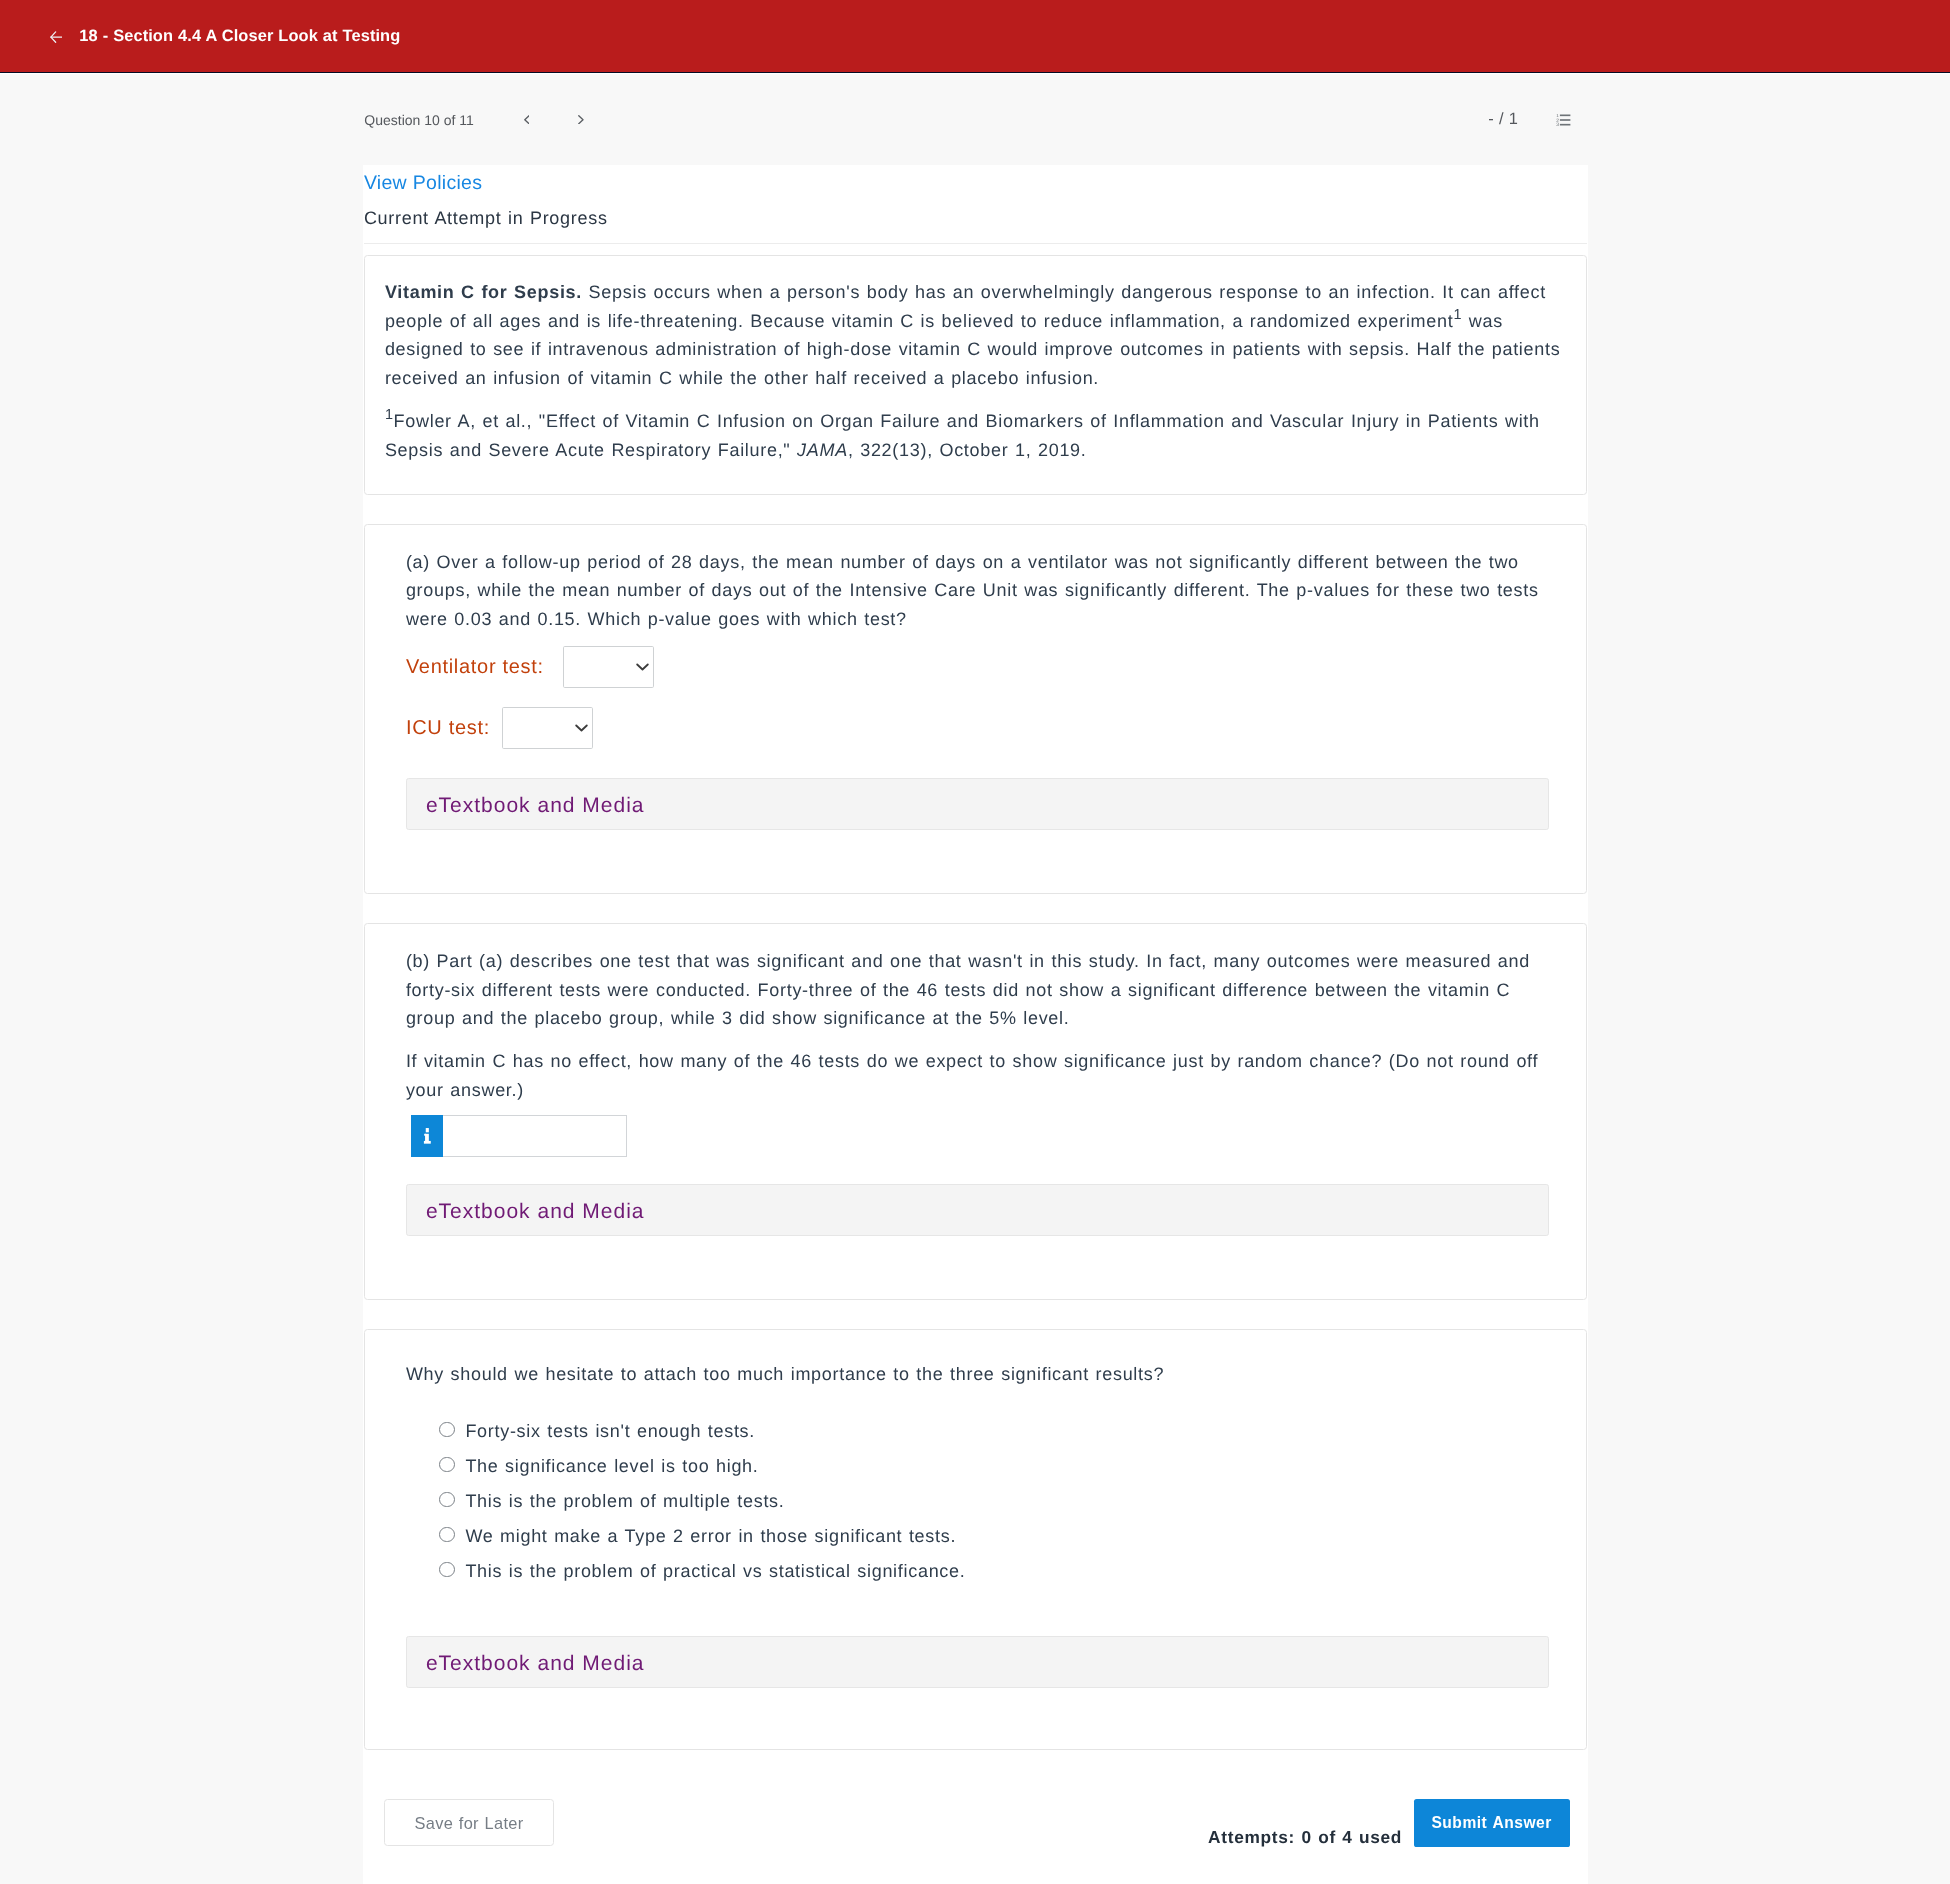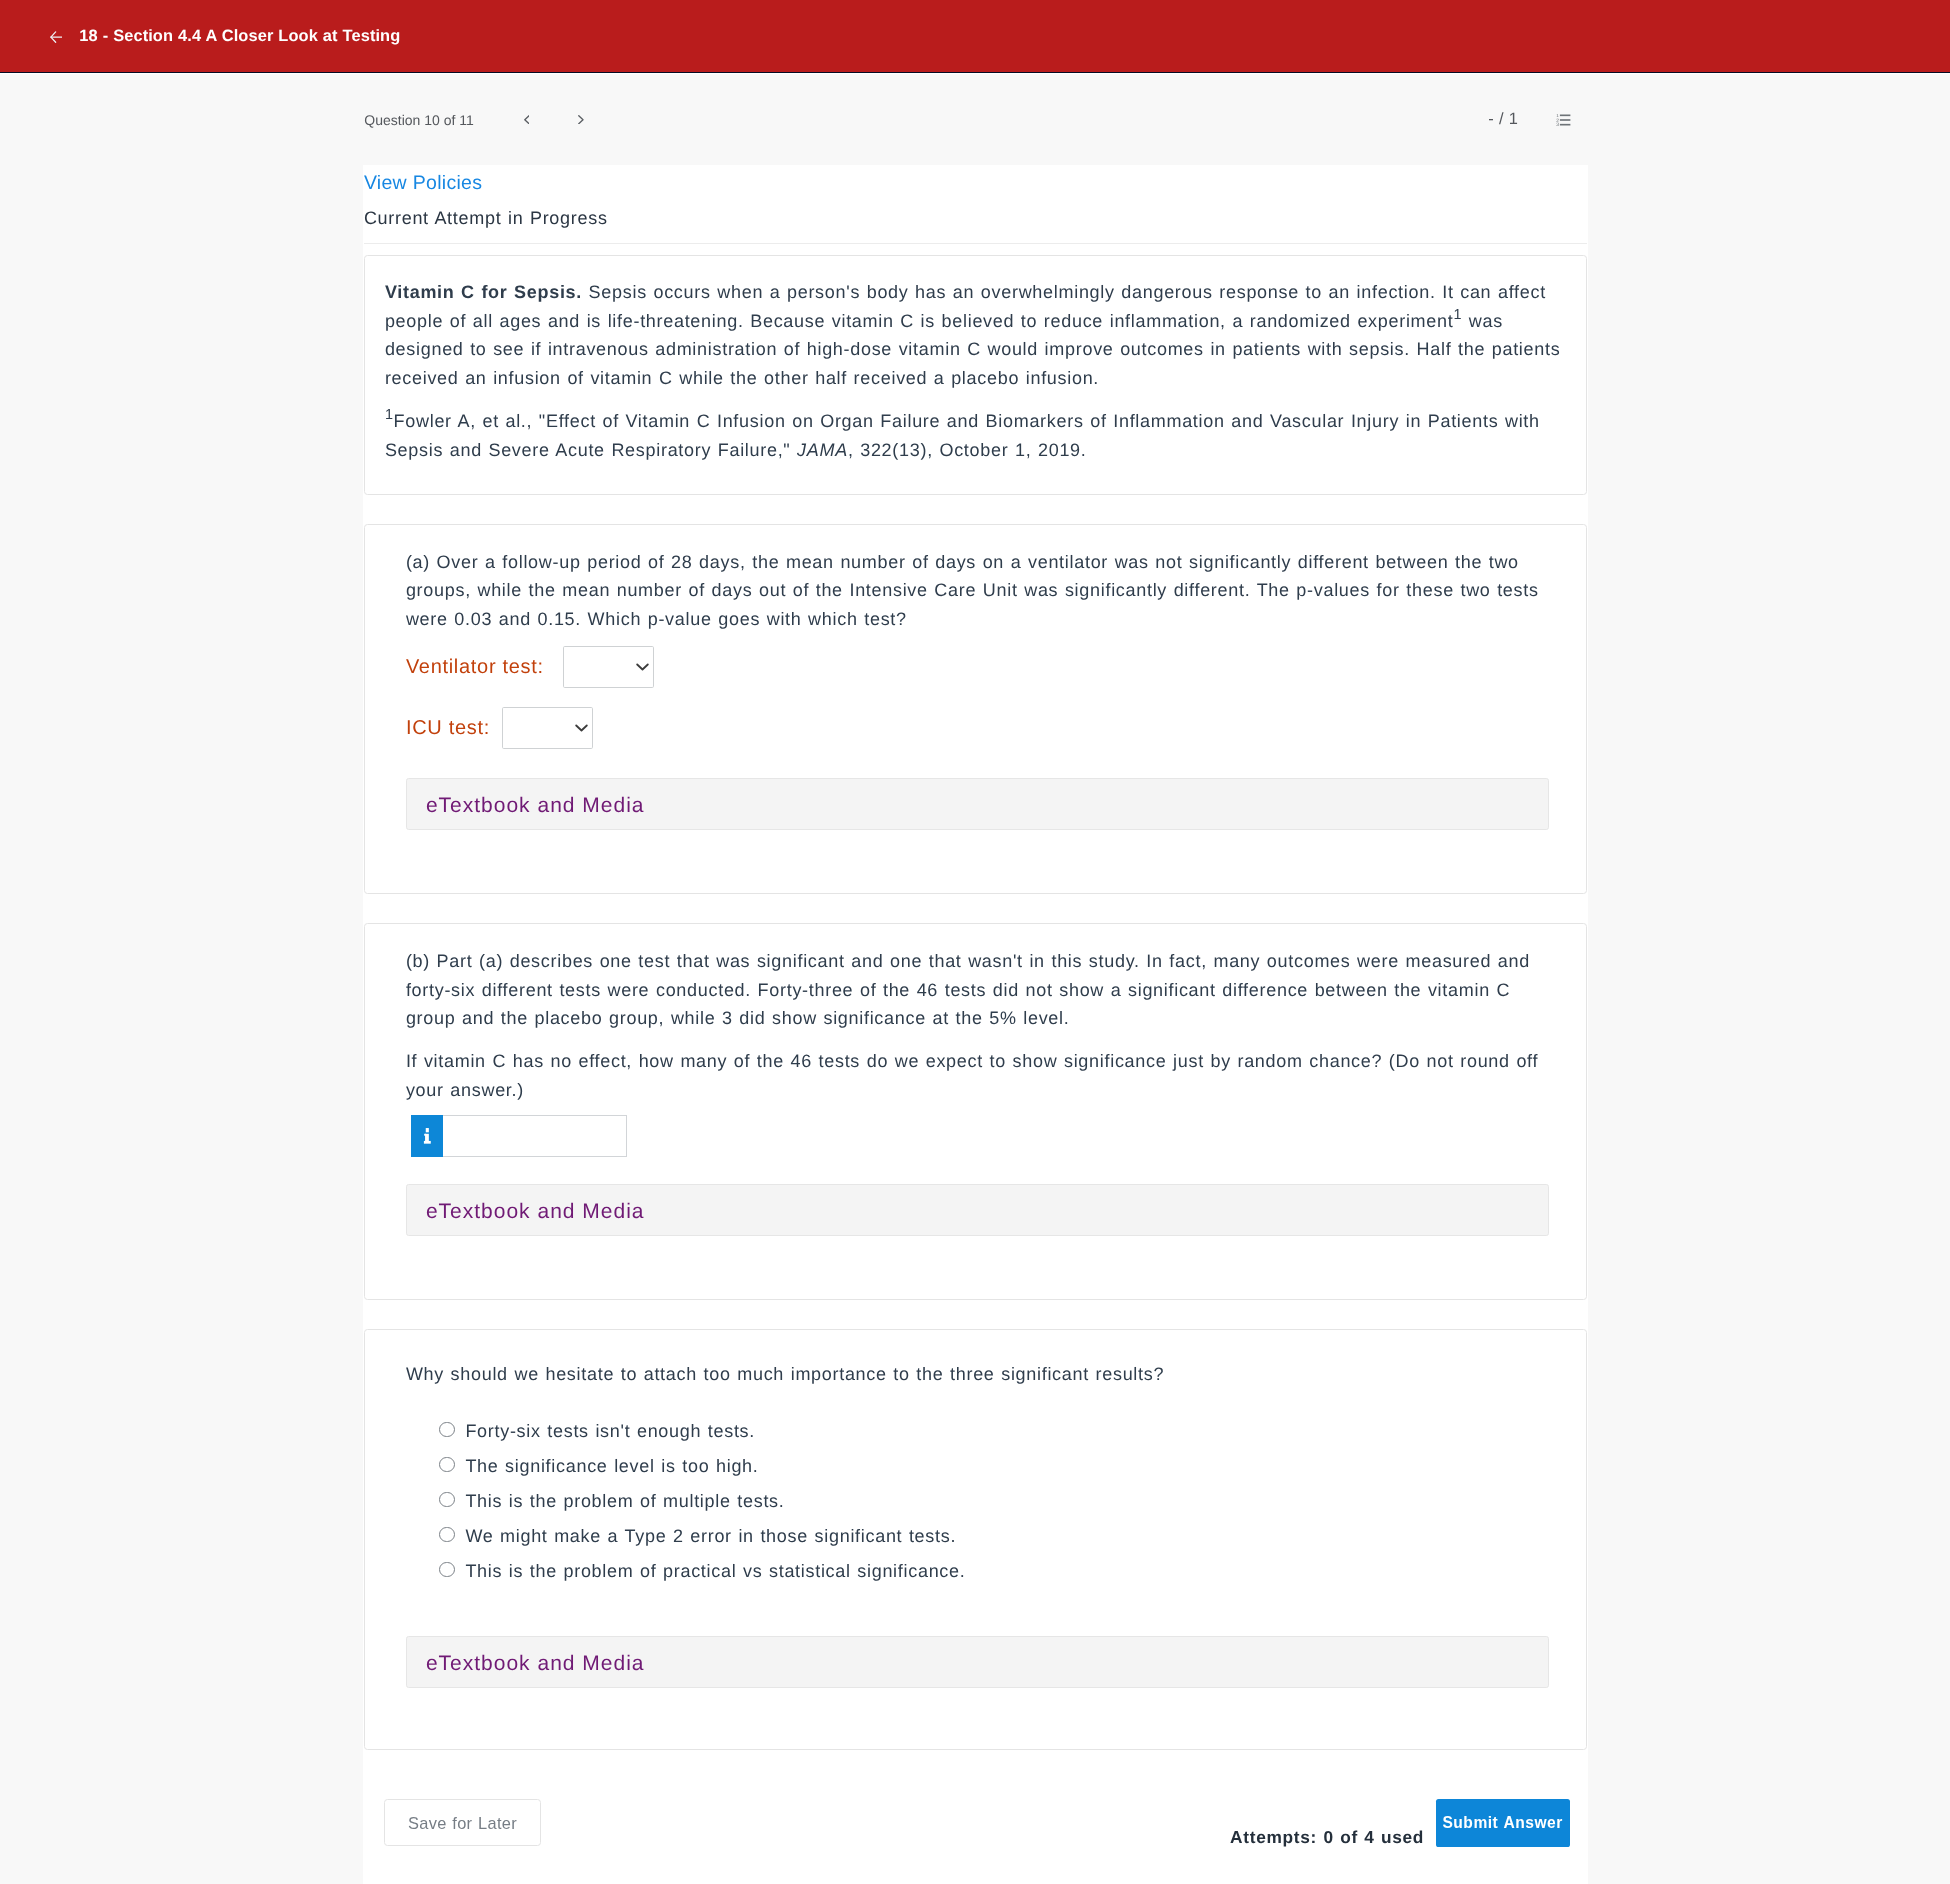--- a/index.html
+++ b/index.html
@@ -114,30 +114,30 @@
     background:#fff; flex:none; position:relative; top:-1.7px;
   }
   .choice-label{ font-size:18px; color:#2f3d4c; margin-left:10.8px;
     letter-spacing:0.7px; word-spacing:0.9px; }
 
   .footer{
     display:flex; align-items:center; padding:0 18.4px 0 21px; margin-top:49px; height:48px;
   }
   .save-btn{
     border:0.9px solid #e4e4e4; background:#fff; border-radius:3.5px;
-    width:157px; height:47px; font-size:16.4px; color:#767d85;
+    width:170px; height:47px; font-size:16.4px; color:#767d85;
     font-family:inherit; cursor:pointer; letter-spacing:0.3px; word-spacing:0.9px;
     padding:0; line-height:1;
   }
   .footer-right{ margin-left:auto; display:flex; align-items:flex-end; }
   .attempts{ font-size:17.3px; font-weight:bold; color:#242f3b; margin-right:11.5px;
      letter-spacing:0.7px; word-spacing:0.9px; line-height:1; }
   .submit-btn{
     background:#0d86d8; color:#fff; border:none; border-radius:2.6px;
-    width:134px; height:48px; font-size:15.6px; font-weight:bold;
+    width:156px; height:48px; font-size:15.6px; font-weight:bold;
     font-family:inherit; cursor:pointer; letter-spacing:0.5px; word-spacing:0.9px;
     padding:0; line-height:1;
   }
   i.it{ font-style:italic; }
   b.bd{ font-weight:bold; }
 </style>
 </head>
 <body>
 
 <div id="root">

